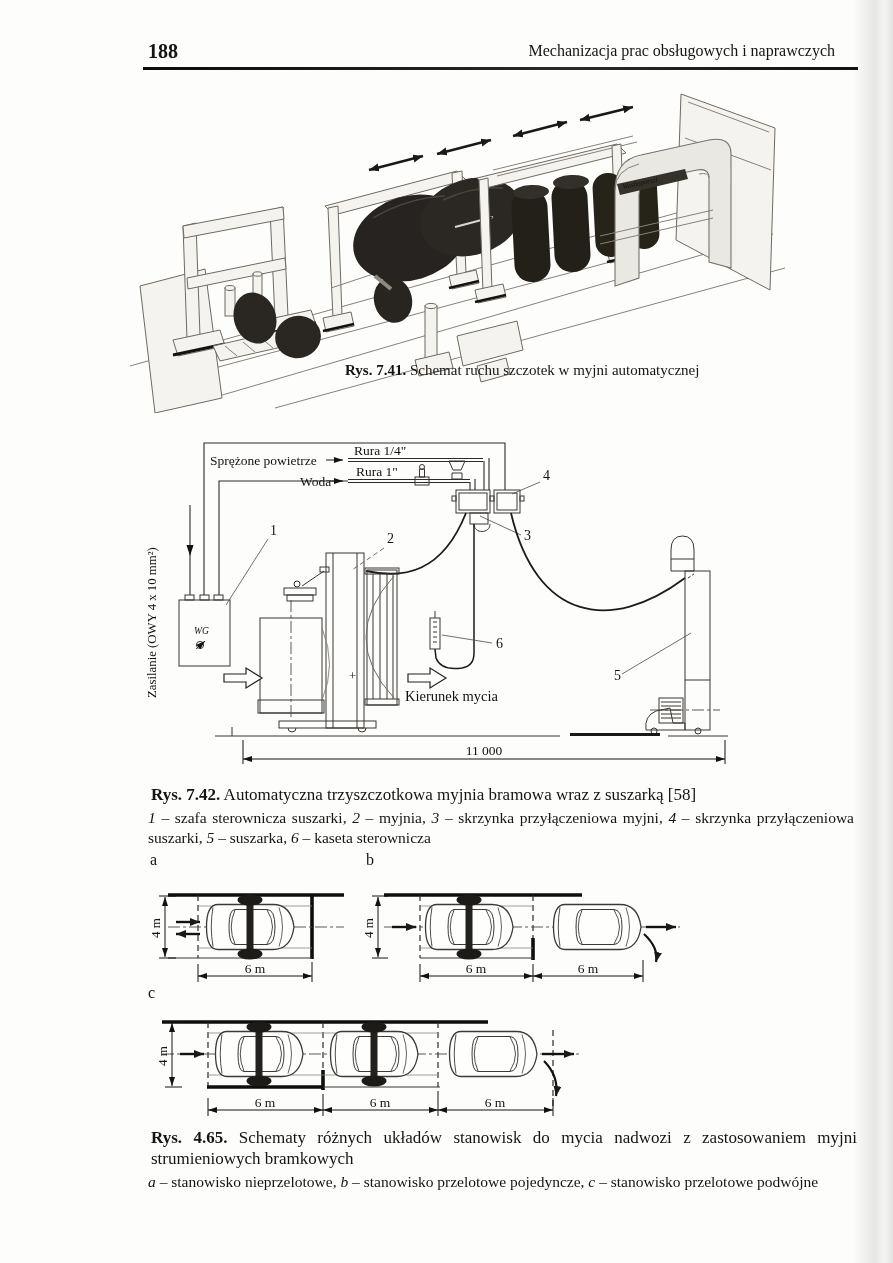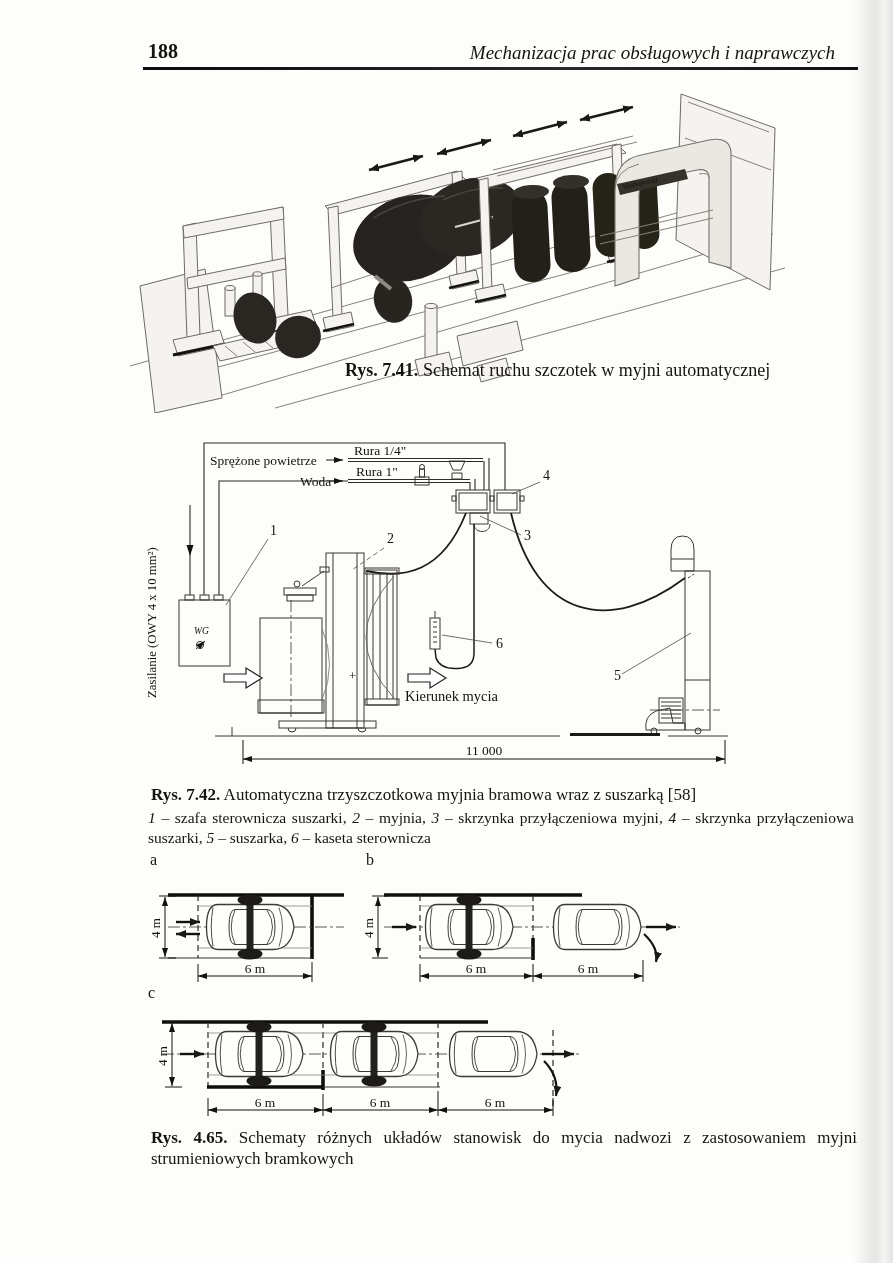--- a/index.html
+++ b/index.html
@@ -1,24 +1,24 @@
 <!DOCTYPE html>
 <html><head>
 <meta charset="utf-8">
 <style>
   html,body{margin:0;padding:0;background:#e9e9e7;}
   .page{position:relative;width:893px;height:1263px;background:#fdfdfb;margin:0 auto;
         font-family:"Liberation Serif",serif;color:#161412;overflow:hidden;}
   .page::after{content:'';position:absolute;top:0;right:0;width:40px;height:100%;pointer-events:none;
         background:linear-gradient(to right,rgba(110,110,108,0) 0%,rgba(110,110,108,0.16) 55%,rgba(140,140,138,0.08) 78%,rgba(120,120,118,0.20) 100%);}
   .hdr-num{position:absolute;left:148px;top:40px;font-size:20px;font-weight:bold;}
-  .hdr-title{position:absolute;left:300px;top:42px;width:535px;text-align:right;font-size:19px;font-style:italic;}
+  .hdr-title{position:absolute;left:300px;top:42px;width:535px;text-align:right;font-size:16px;}
   .hdr-rule{position:absolute;left:143px;top:67px;width:715px;height:2.6px;background:linear-gradient(to right,#0c0c0c,#2a2a2a 60%,#111);}
   .figsvg{position:absolute;}
-  .cap{position:absolute;font-size:18px;line-height:21px;}
+  .cap{position:absolute;font-size:15px;line-height:21px;}
   .cap b{font-weight:bold;}
   .legend{font-size:15.5px;line-height:19.5px;text-align:justify;margin-top:3px;}
   .legend i{font-style:italic;}
   .panel-label{position:absolute;font-size:16px;}
   .capblock{position:absolute;}
   .capline{font-size:17px;line-height:21px;margin:3px;text-align:justify;}
   svg text{font-family:"Liberation Serif",serif;fill:#14120f;}
   .thin{stroke:#3a3733;stroke-width:1;fill:none;}
   .pipe{stroke:#2e2b27;stroke-width:1.1;fill:none;}
   .wall{stroke:#0f0e0c;stroke-width:3.6;fill:none;}
@@ -409,15 +409,16 @@
       <text x="232" y="101" font-size="13.5" text-anchor="middle">6 m</text>
       <text x="347" y="101" font-size="13.5" text-anchor="middle">6 m</text>
     </g>
   </svg>
 
   <div class="capblock" style="left:148px;top:1124px;width:712px">
     <p class="capline">
       <b>Rys. 4.65.</b>
       <span>Schematy różnych układów stanowisk do mycia nadwozi z zastosowaniem myjni strumieniowych bramkowych</span>
     </p>
+    <p class="legend"><i>a</i> – stanowisko nieprzelotowe, <i>b</i> – stanowisko przelotowe pojedyncze, <i>c</i> – stanowisko przelotowe podwójne</p>
   </div>
 
 </div>
 
 </body></html>

